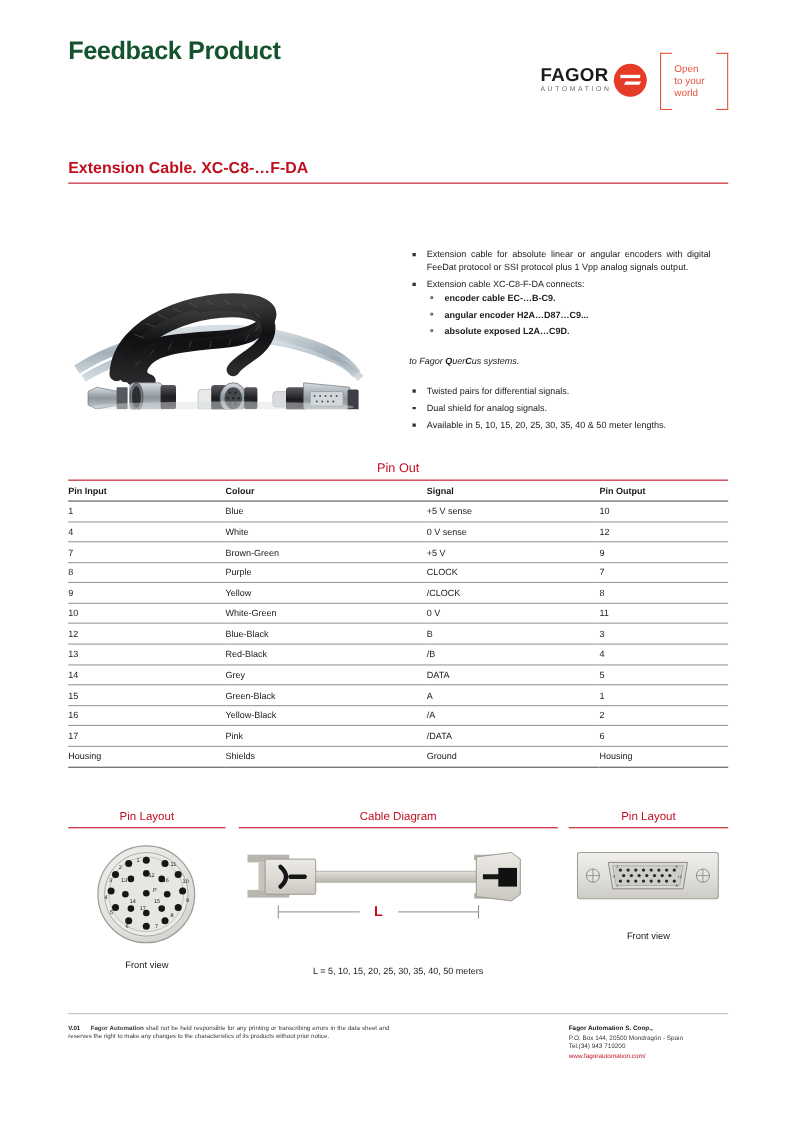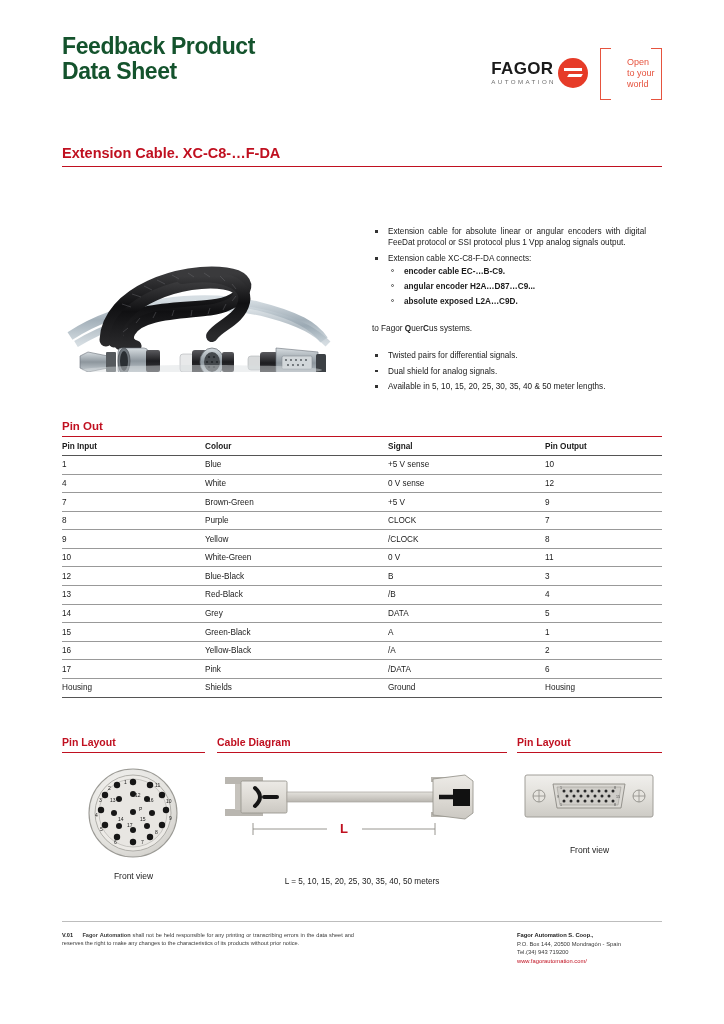--- a/index.html
+++ b/index.html
@@ -54,21 +54,21 @@
     width:14px;height:3px;background:#fff;
     transform:skewX(-30deg);
   }
   .open-box{
     position:relative;width:62px;height:50px;margin-left:12px;
   }
   .open-box .brk{position:absolute;border-color:#E6533E;border-style:solid;}
   .open-box .brk-l{left:0;top:0;width:10px;height:100%;border-width:1px 0 1px 1px;}
   .open-box .brk-r{right:0;top:0;width:10px;height:100%;border-width:1px 1px 1px 0;}
   .open-text{
-    position:absolute;left:27px;top:9px;
+    position:absolute;left:13px;top:9px;
     font-size:9px;line-height:11px;color:#E6533E;
   }
   
   .prod-head{
     position:absolute;left:62px;top:145px;width:600px;
   }
   .prod-head h2{
     margin:0;font-size:14.5px;font-weight:bold;color:#C01020;
   }
   .rule-red{border:0;border-top:1.6px solid #C01020;margin:5px 0 0 0;}
@@ -95,25 +95,25 @@
   ul.b2{margin:2px 0 0 0;padding:0;list-style:none;font-weight:bold;}
   ul.b2>li{
     position:relative;padding-left:16px;margin-bottom:3.5px;
     text-align:left;
   }
   ul.b2>li:before{
     content:"";position:absolute;left:3px;top:3px;
     width:3px;height:3px;border:0.8px solid #555;border-radius:50%;
     box-sizing:border-box;
   }
-  .nobul{padding-left:22px;margin-bottom:4.5px;}
+  .nobul{padding-left:22px;margin-bottom:4.5px;font-style:italic;}
   
   .sec-pinout{position:absolute;left:62px;top:420px;width:600px;}
   .sec-title{
-    font-size:11.5px;font-weight:bold;color:#C01020;margin:0 0 4px 0;
+    font-size:11.5px;font-weight:normal;color:#C01020;margin:0 0 4px 0;text-align:center;
   }
   .sec-rule{border:0;border-top:1.6px solid #C01020;margin:0;}
   table.pins{
     width:600px;border-collapse:collapse;margin-top:0;
     font-size:8.2px;
   }
   table.pins th{
     text-align:left;font-weight:bold;font-size:8.2px;
     padding:5px 0 4px 0;border-bottom:0.9px solid #555;
   }
@@ -154,21 +154,20 @@
   b.tight{font-weight:bold;}
 </style>
 </head>
 <body>
 
 <div class="page">
 
   <div class="header">
     <div class="doc-title">
       <div>Feedback Product</div>
-      <div>Data Sheet</div>
     </div>
 
     <div class="logo-block">
       <div class="fagor-word">
         <div class="fagor-name">FAGOR</div>
         <div class="fagor-sub">AUTOMATION</div>
       </div>
       <div class="fagor-mark"></div>
       <div class="open-box">
         <div class="brk brk-l"></div>

